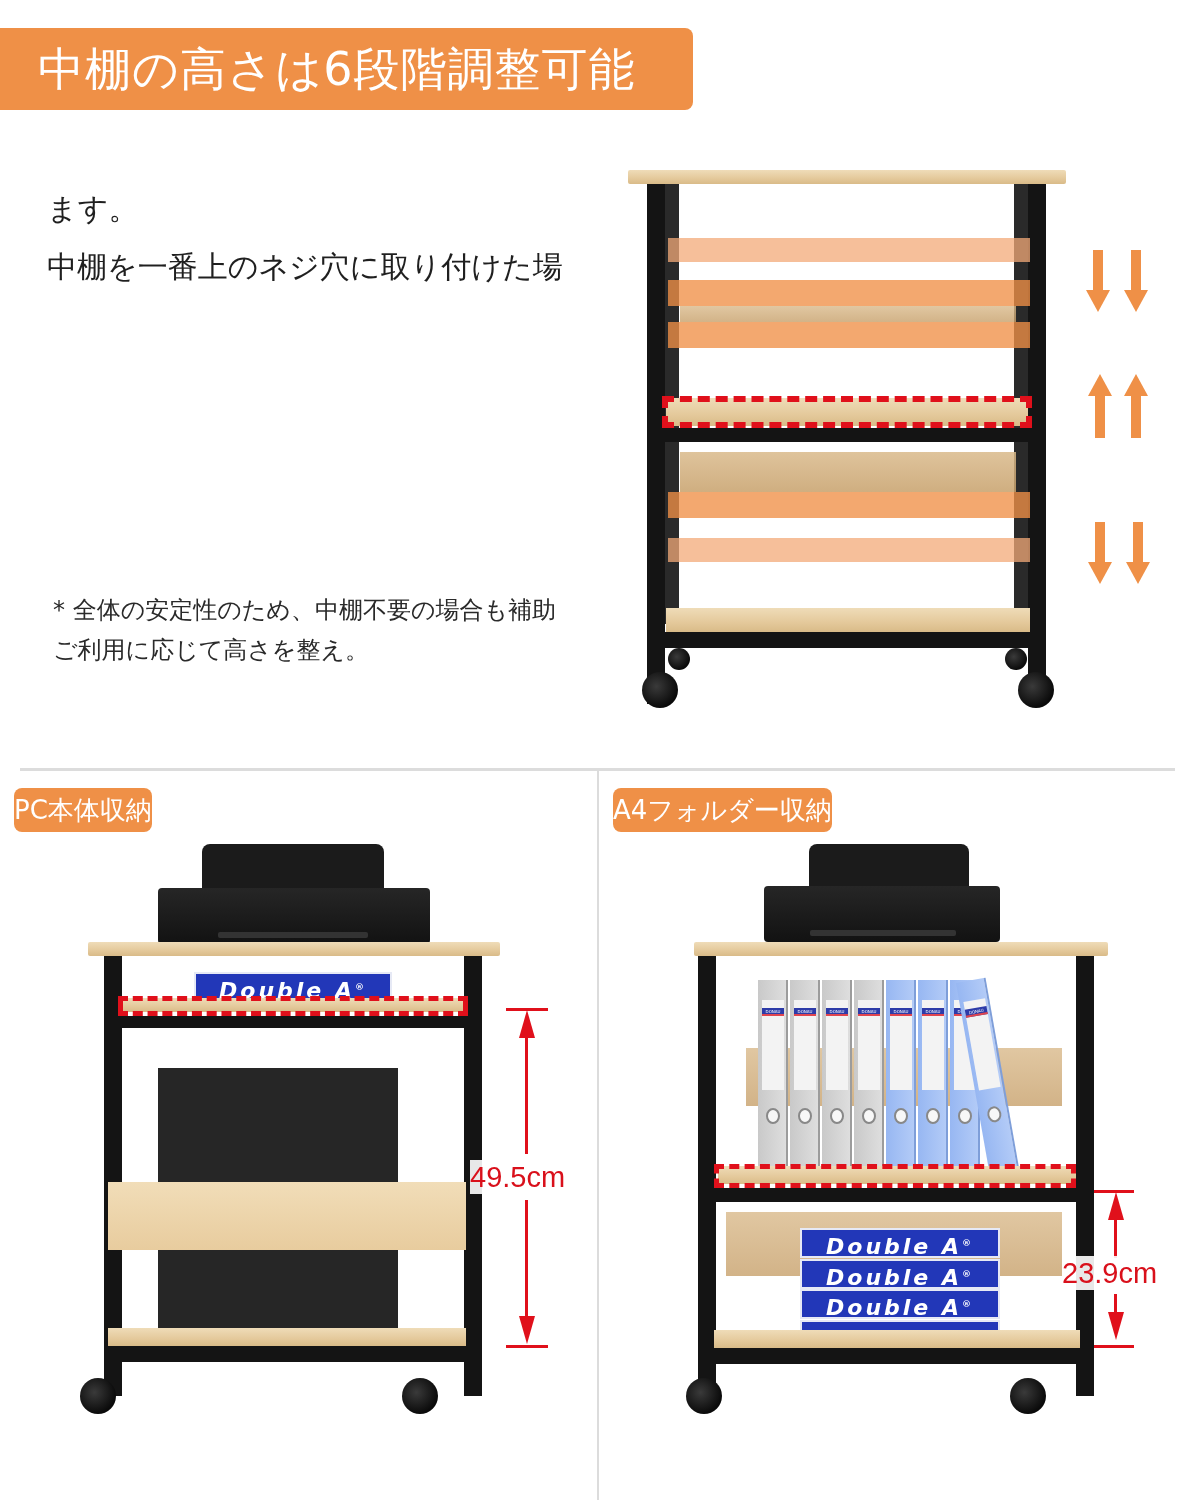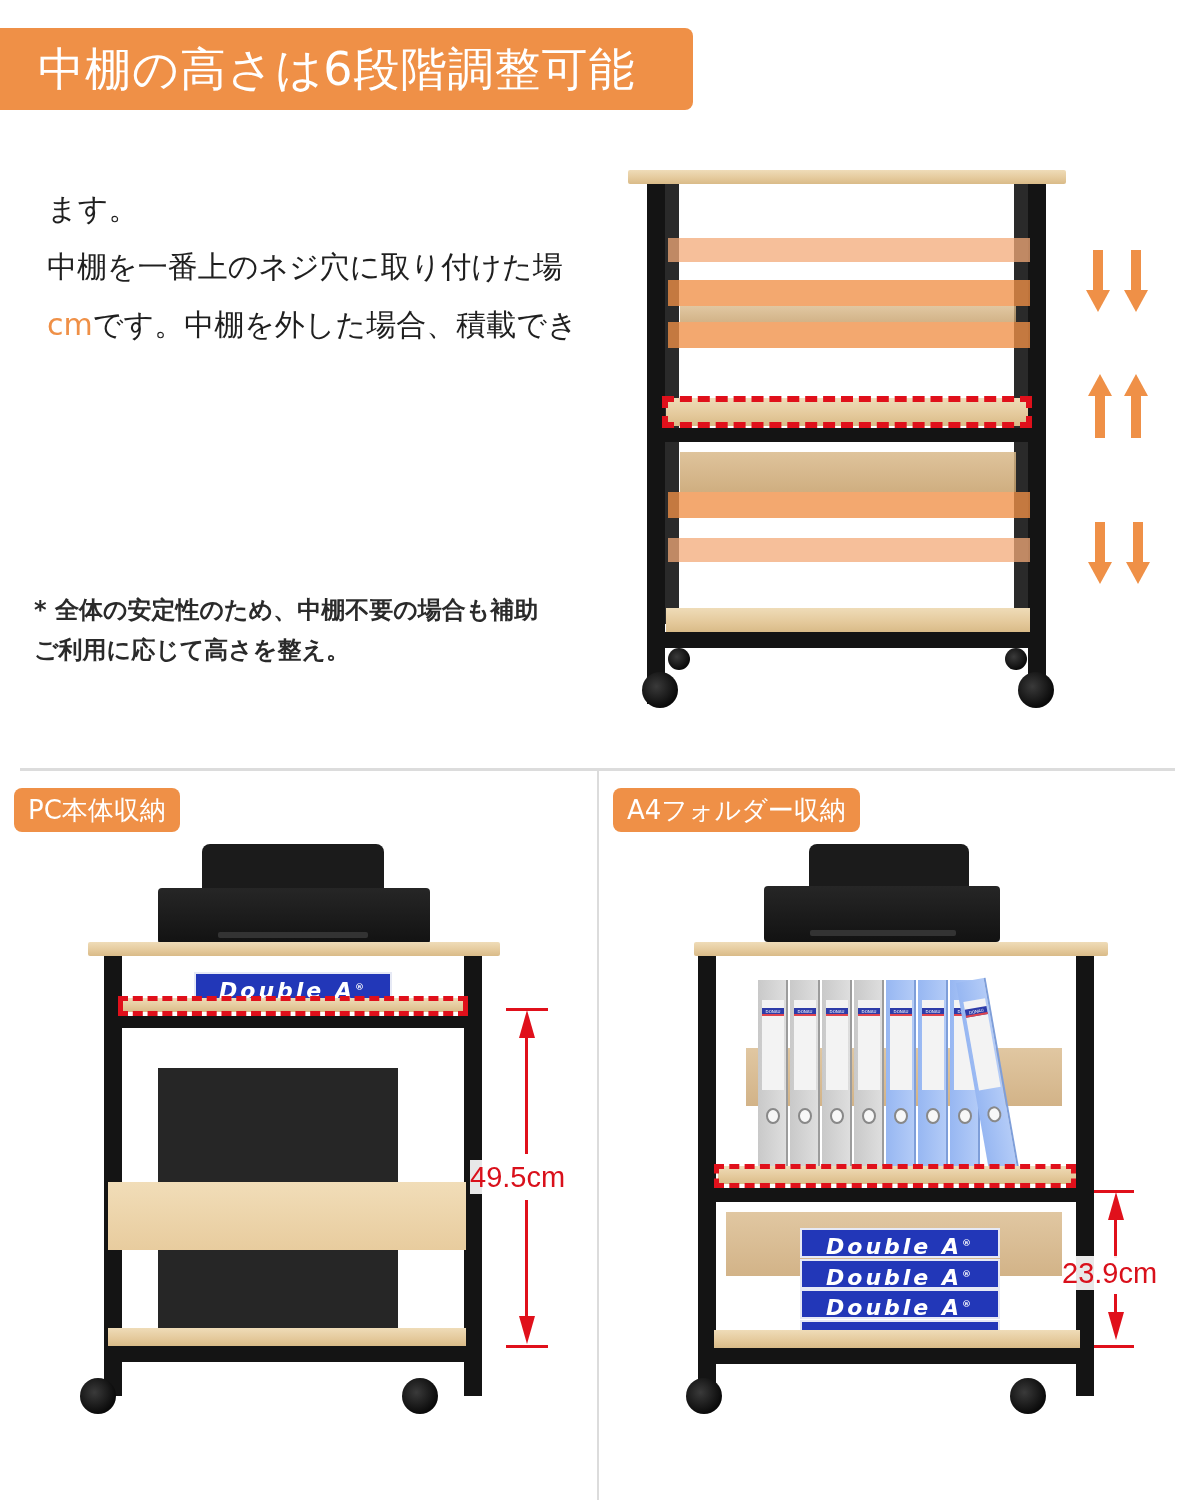--- a/index.html
+++ b/index.html
@@ -5,41 +5,41 @@
   * { box-sizing: border-box; margin: 0; padding: 0; }
   html, body { width: 1200px; height: 1500px; background: #ffffff; overflow: hidden; }
   body { position: relative; font-family: "DejaVu Sans", "Liberation Sans", sans-serif; color: #222; }
 
   .title-banner { position: absolute; left: 0; top: 28px; width: 693px; height: 82px; background: #ef9047; border-radius: 0 8px 8px 0; }
   .title-text { position: absolute; left: 38px; top: 14px; font-size: 46px; color: #fff; letter-spacing: 1px; white-space: nowrap; line-height: 54px; }
 
   .desc { position: absolute; left: 47px; top: 180px; width: 560px; font-size: 30px; line-height: 58px; color: #1f1f1f; }
   .desc .line { display: block; white-space: nowrap; }
   .hl { color: #ef9047; }
-  .note { position: absolute; left: 34px; top: 590px; width: 560px; font-size: 24px; line-height: 40px; color: #2a2a2a; font-weight: bold; }
+  .note { position: absolute; left: 53px; top: 590px; width: 560px; font-size: 24px; line-height: 40px; color: #2a2a2a; }
   .note .line { display: block; white-space: nowrap; }
 
   
   .abs { position: absolute; }
   .wood { background: linear-gradient(180deg, #efdcb8 0%, #e4c99b 60%, #d9bb88 100%); }
   .wood-dark { background: linear-gradient(180deg, #d9b98a 0%, #c7a06a 100%); }
   .frame { background: #141414; }
   .wheel { position: absolute; width: 36px; height: 36px; border-radius: 50%; background: radial-gradient(circle at 40% 40%, #3a3a3a, #0a0a0a 70%); }
   .ghost-shelf { position: absolute; background: rgba(239,144,71,0.78); }
   .ghost-shelf.light { background: rgba(243,170,120,0.75); }
 
   .arrow-col { position: absolute; width: 24px; }
   .arrow-shaft { position: absolute; left: 7px; width: 10px; background: #ef9047; }
   .arrow-head-down { position: absolute; left: 0; width: 0; height: 0; border-left: 12px solid transparent; border-right: 12px solid transparent; border-top: 22px solid #ef9047; }
   .arrow-head-up { position: absolute; left: 0; width: 0; height: 0; border-left: 12px solid transparent; border-right: 12px solid transparent; border-bottom: 22px solid #ef9047; }
 
   .divider-h { position: absolute; left: 20px; top: 768px; width: 1155px; height: 3px; background: #dcdcdc; }
   .divider-v { position: absolute; left: 597px; top: 770px; width: 2px; height: 730px; background: #dcdcdc; }
 
-  .tag { position: absolute; top: 788px; height: 44px; background: #ef9047; border-radius: 8px; color: #fff; font-size: 26px; line-height: 44px; padding: 0 14px; white-space: nowrap; }
+  .tag { position: absolute; top: 788px; height: 44px; background: #ef9047; border-radius: 8px; color: #fff; font-size: 26px; line-height: 44px; padding: 0 0; white-space: nowrap; }
 
   .printer-top { position: absolute; background: #1b1b1b; border-radius: 8px 8px 0 0; }
   .printer-body { position: absolute; background: linear-gradient(180deg,#262626,#121212); border-radius: 4px; }
   .printer-slot { position: absolute; background: #333; height: 6px; border-radius: 2px; }
 
   .brand-box { position: absolute; background: #2237b8; color: #fff; font-family: "DejaVu Sans", sans-serif; font-weight: bold; font-style: italic; text-align: center; letter-spacing: 3px; border: 2px solid #e6e9f5; }
   .pc-case { position: absolute; background: #262626; }
 
   .binder { position: absolute; width: 30px; height: 196px; border-right: 2px solid #9c9c9c; }
   .binder.grey { background: linear-gradient(90deg, #c9c9c9, #dedede); }
@@ -57,21 +57,20 @@
 </head>
 <body>
 
 <div class="title-banner">
   <div class="title-text">中棚の高さは6段階調整可能</div>
 </div>
 
 <div class="desc" id="desc">
     <span class="line"><span>ます。</span></span>
     <span class="line"><span>中棚を一番上のネジ穴に取り付けた場</span></span>
-    <span class="line"><span class="hl">cm</span><span>です。中棚を外した場合、積載でき</span></span>
   </div>
 <div class="note" id="note">
     <span class="line">* 全体の安定性のため、中棚不要の場合も補助</span>
     <span class="line">ご利用に応じて高さを整え。</span>
   </div>
 
 <div class="abs" style="left:620px;top:160px;width:560px;height:570px;">
 
   <div class="abs wood" style="left:8px;top:10px;width:438px;height:14px;border-radius:2px;"></div>
 

